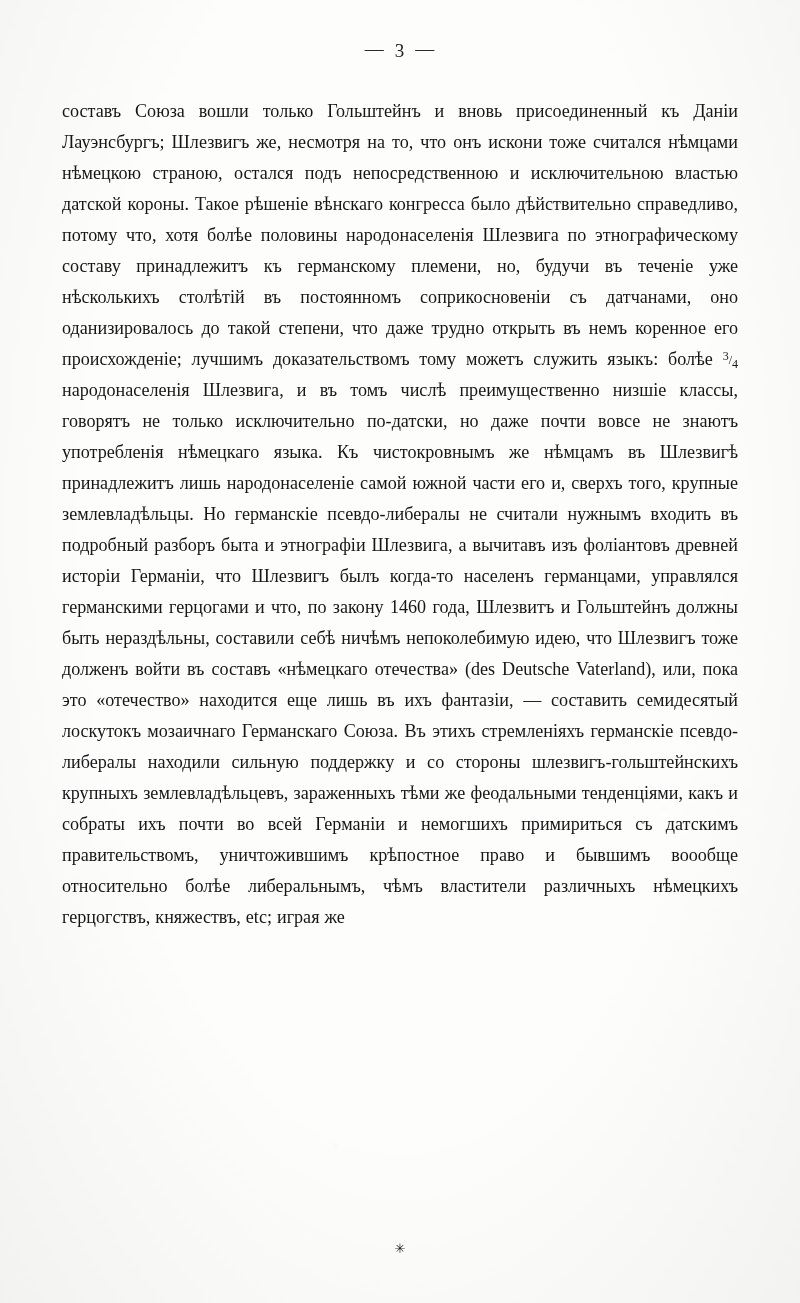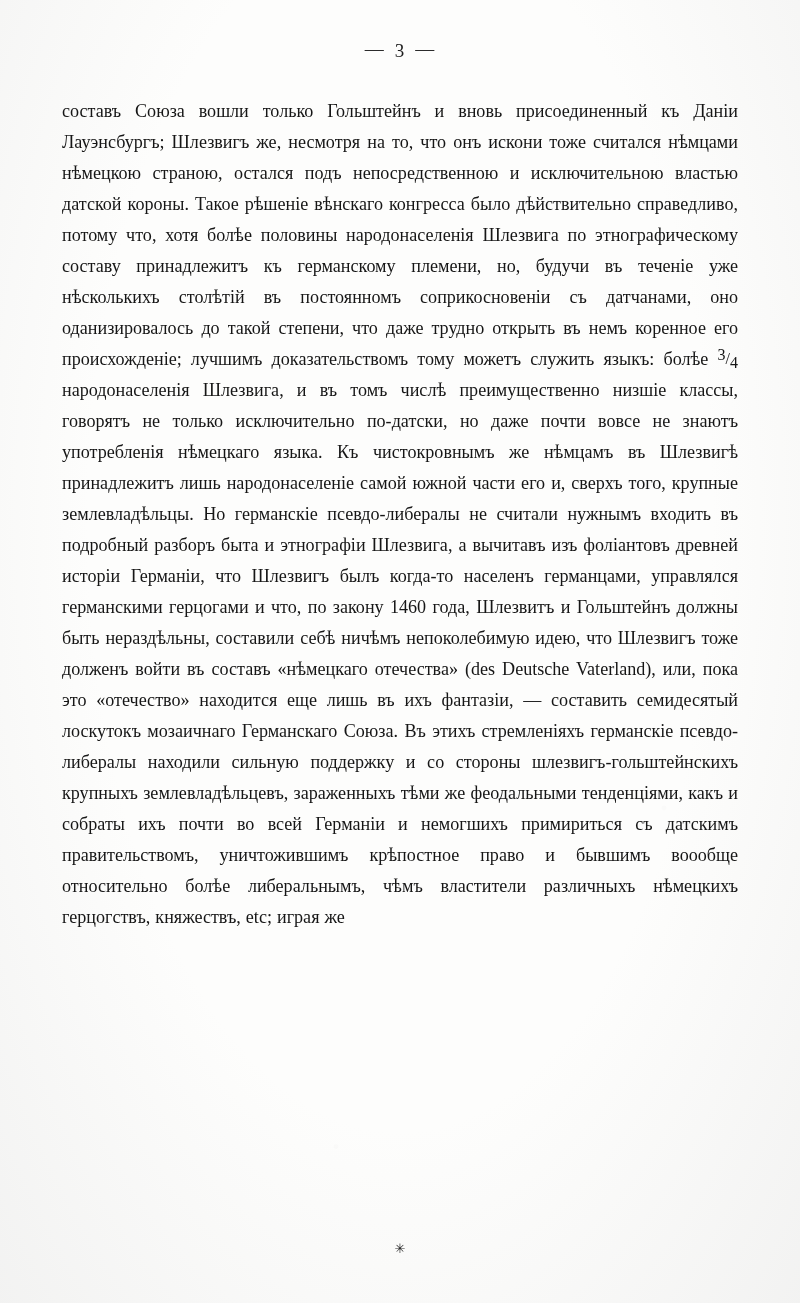--- a/index.html
+++ b/index.html
@@ -52,21 +52,21 @@
     color: #161616;
     word-spacing: 0.5px;
   }
   .body-text p {
     margin: 0;
     text-indent: 0;
   }
   .frac {
     display: inline-block;
     position: relative;
-    font-size: 16px;
+    font-size: 12px;
     vertical-align: baseline;
     line-height: 1;
     white-space: nowrap;
   }
   .frac .num {
     position: relative;
     top: -5px;
   }
   .frac .sl {
     position: relative;

